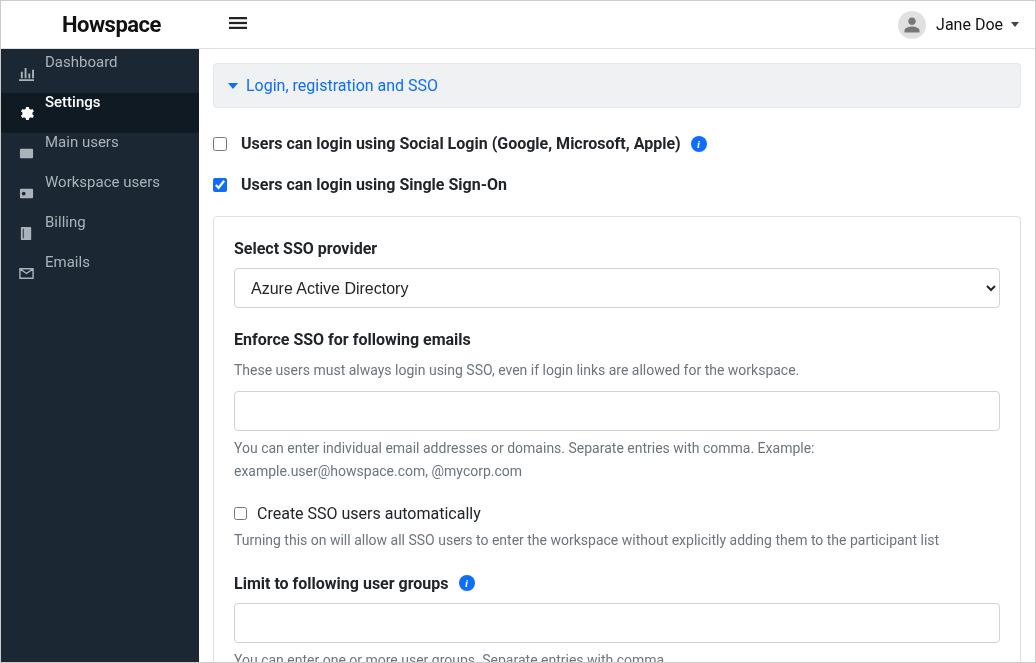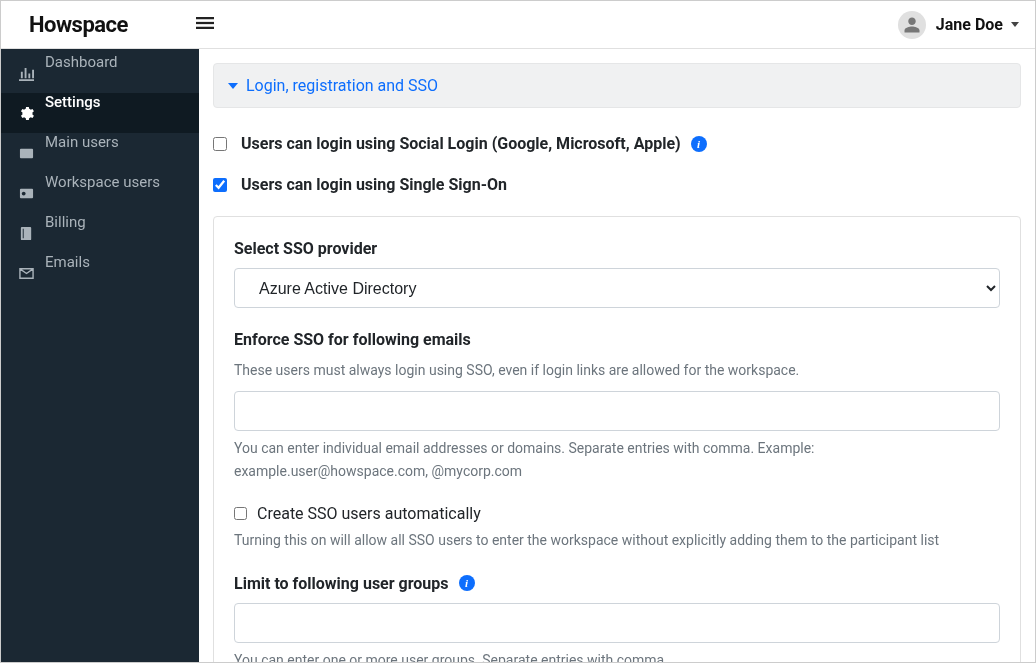--- a/index.html
+++ b/index.html
@@ -9,21 +9,21 @@
   color: #212529;
   width: 1036px;
   height: 663px;
   overflow: hidden;
   border: 1px solid #ccc;
 }
 .topbar {
   height: 48px;
   display: flex;
   align-items: center;
-  padding: 0 16px 0 28px;
+  padding: 0 16px 0 61px;
   border-bottom: 1px solid #e0e0e0;
   background: #fff;
   position: relative;
   z-index: 10;
 }
 .logo {
   font-weight: 700;
   font-size: 22px;
   letter-spacing: -0.5px;
   color: #111;
@@ -32,21 +32,20 @@
 .hamburger {
   font-size: 20px;
   cursor: pointer;
   color: #222;
 }
 .spacer { flex: 1; }
 .user {
   display: flex;
   align-items: center;
   cursor: pointer;
-  font-weight: bold;
 }
 .avatar {
   width: 28px;
   height: 28px;
   border-radius: 50%;
   background: #e0e0e0;
   display: flex;
   align-items: center;
   justify-content: center;
   margin-right: 10px;
@@ -154,21 +153,21 @@
   color: #212529;
   margin-bottom: 10px;
   display: flex;
   align-items: center;
 }
 .select, .text-input {
   width: 100%;
   height: 40px;
   border: 1px solid #ced4da;
   border-radius: 4px;
-  padding: 0 20px;
+  padding: 0 12px;
   font-size: 16px;
   color: #212529;
   background: #fff;
 }
 .select { appearance: auto; }
 .help-text {
   font-size: 14px;
   color: #6c757d;
   margin-top: 6px;
   line-height: 1.6;

